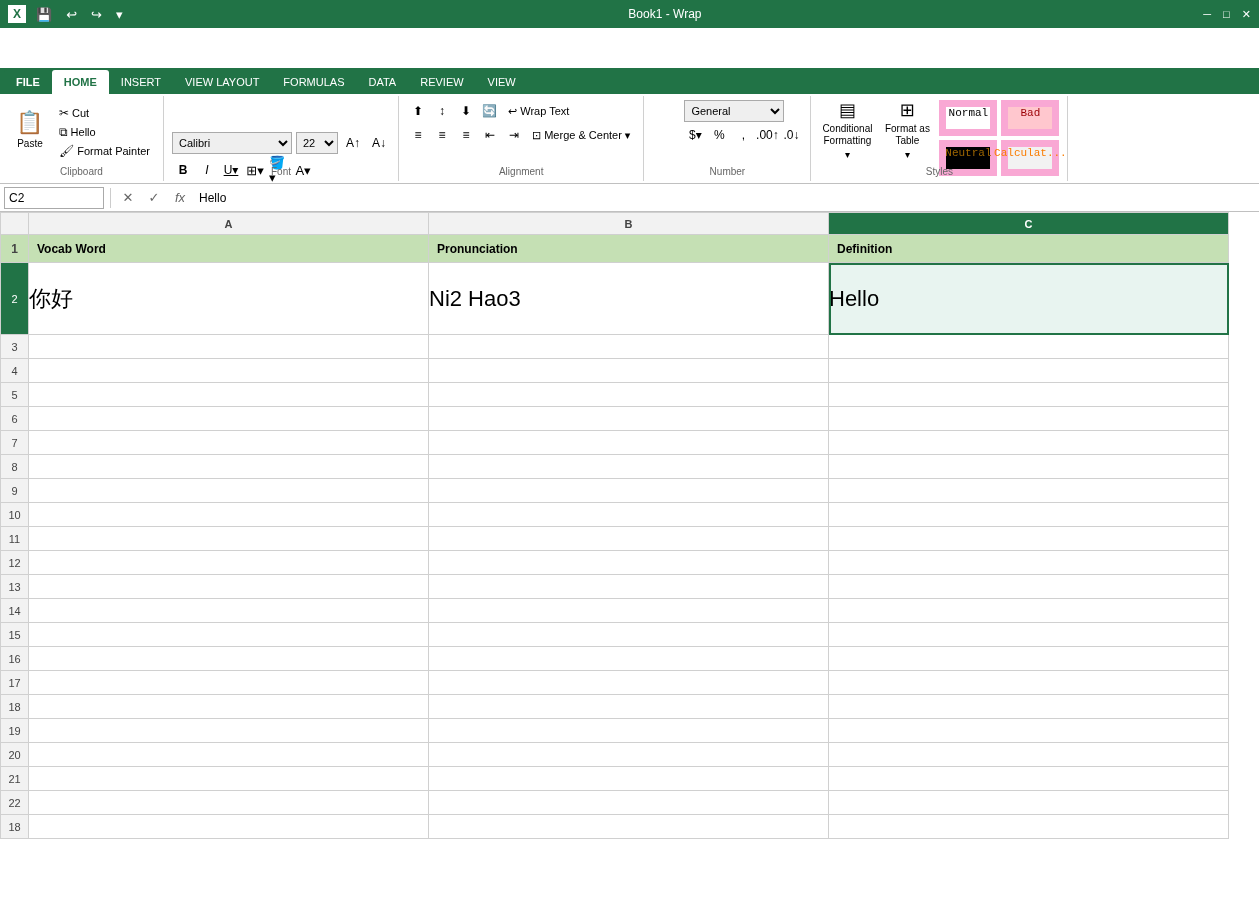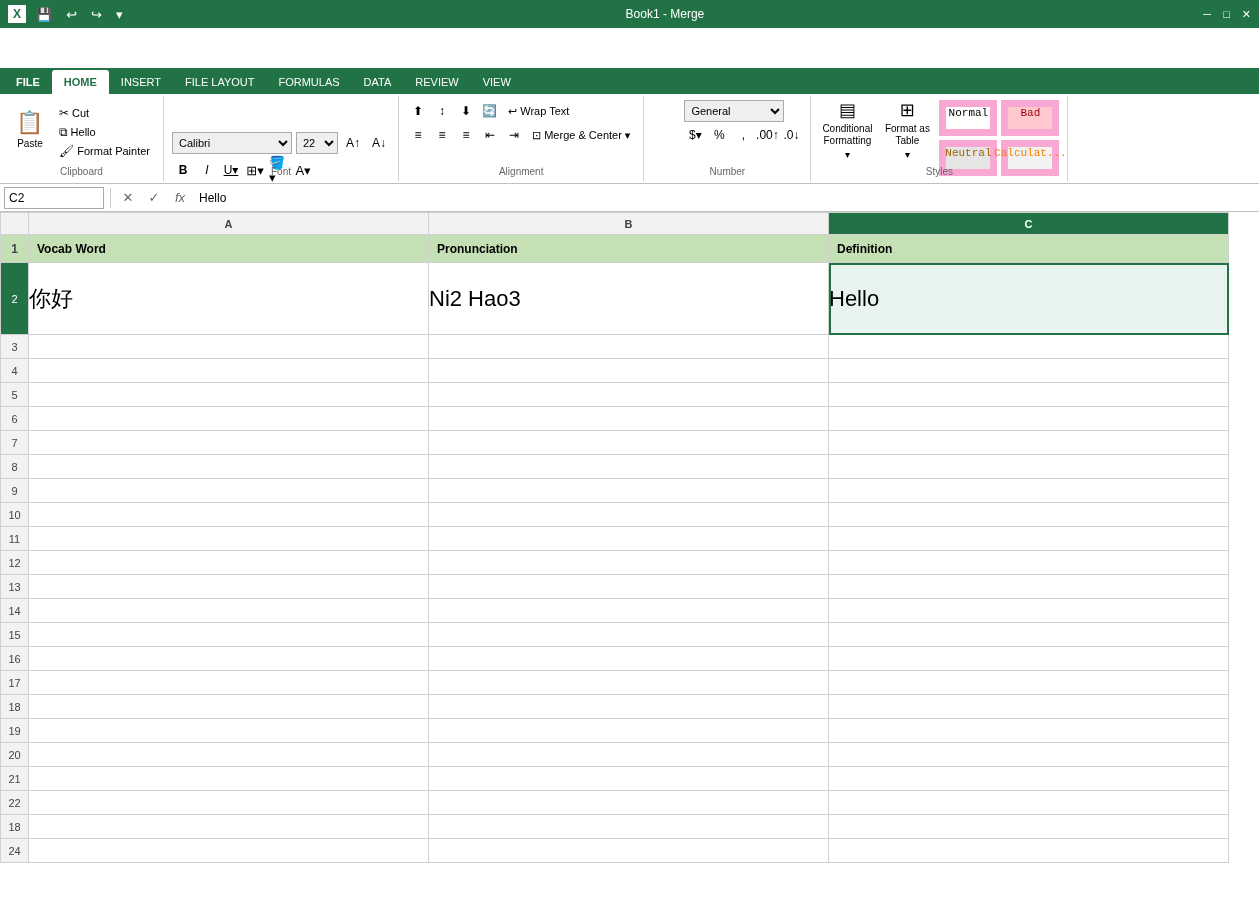--- a/index.html
+++ b/index.html
@@ -188,21 +188,21 @@
       display: flex;
       align-items: flex-start;
       justify-content: center;
       font-size: 11px;
       cursor: pointer;
       border: 7px solid #f9a8d4;
       font-family: Liberation Mono, monospace;
     }
     .style-normal { background: #fff; color: #000; }
     .style-bad { background: #ffc7ce; color: #9c0006; }
-    .style-neutral { background: #e5e5e5; color: #9c6500; }
+    .style-neutral { background: #000000; color: #9c6500; }
     .style-calc { background: #f2f2f2; color: #fa7d00; }
 
     
     .formula-bar {
       display: flex;
       align-items: center;
       height: 28px;
       border-bottom: 1px solid #c0c0c0;
       background: #fff;
       gap: 4px;
@@ -338,33 +338,33 @@
 <body>
 
 <div class="title-bar">
   <div class="title-bar-left">
     <div class="excel-icon">X</div>
     <span class="qat-btn" title="Save">💾</span>
     <span class="qat-btn" title="Undo">↩</span>
     <span class="qat-btn" title="Redo">↪</span>
     <span class="qat-btn">▾</span>
   </div>
-  <div class="title-bar-center">Book1 - Merge</div>
+  <div class="title-bar-center">Book1 - Wrap</div>
   <div class="title-bar-right">
     <span>─</span>
     <span>□</span>
     <span>✕</span>
   </div>
 </div>
 
 <div class="ribbon-tabs">
   <div class="ribbon-tab active" style="background:#217346;color:#fff;border:none;">FILE</div>
   <div class="ribbon-tab active" style="background:#fff;color:#217346;">HOME</div>
   <div class="ribbon-tab">INSERT</div>
-  <div class="ribbon-tab">FILE LAYOUT</div>
+  <div class="ribbon-tab">VIEW LAYOUT</div>
   <div class="ribbon-tab">FORMULAS</div>
   <div class="ribbon-tab">DATA</div>
   <div class="ribbon-tab">REVIEW</div>
   <div class="ribbon-tab">VIEW</div>
 </div>
 
 <div class="ribbon">
 
   <div class="ribbon-group" style="padding-bottom:18px;">
     <div class="ribbon-group-content">
@@ -661,21 +661,15 @@
           <td class="col-a cell-empty"></td>
           <td class="col-b cell-empty"></td>
           <td class="col-c cell-empty"></td>
         </tr>
       <tr>
           <td class="row-header">18</td>
           <td class="col-a cell-empty"></td>
           <td class="col-b cell-empty"></td>
           <td class="col-c cell-empty"></td>
         </tr>
-      <tr>
-          <td class="row-header">24</td>
-          <td class="col-a cell-empty"></td>
-          <td class="col-b cell-empty"></td>
-          <td class="col-c cell-empty"></td>
-        </tr>
     </tbody>
   </table>
 </div>
 
 </body></html>

